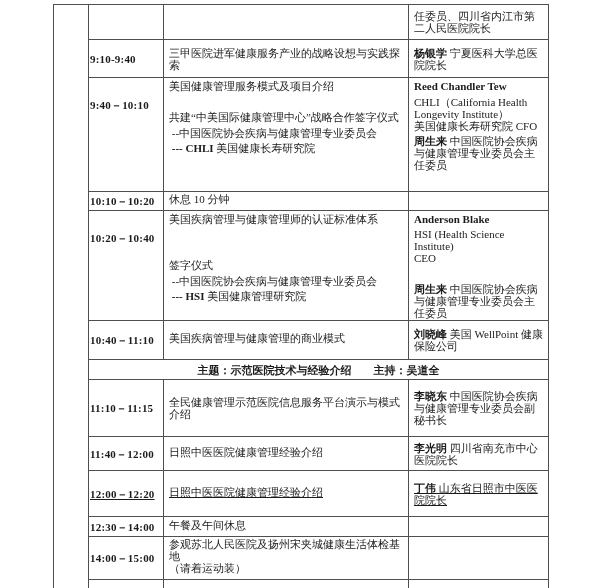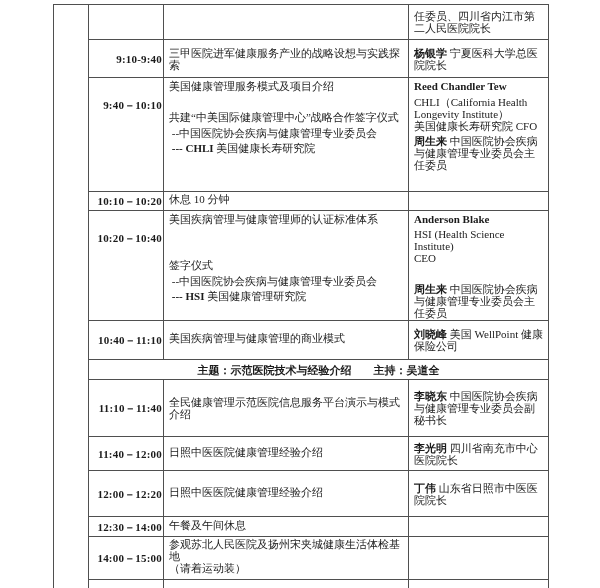--- a/index.html
+++ b/index.html
@@ -29,21 +29,21 @@
     font-size:11px;
     line-height:12px;
     padding:1px 5px;
     vertical-align:middle;
     overflow:hidden;
     word-break:break-word;
   }
   td.narrowcol{padding:0;}
   td.time{
     font-weight:bold;
-    text-align:right;
+    text-align:left;
     padding:1px 1px;
     letter-spacing:0.2px;
   }
   td.vtop{vertical-align:top;padding-top:2px;}
   td.time.vtop{padding-top:21px;}
   td.merged{
     font-weight:bold;
     text-align:center;
     margin-left:24px;
   }
@@ -126,38 +126,38 @@
             <div class="ln">美国疾病管理与健康管理的商业模式</div>
           </td>
           <td>
             <div class="ln"><b>刘晓峰</b> 美国 WellPoint 健康保险公司</div>
           </td>
         </tr>
         <tr style="height: 20px;">
           <td colspan="3" class="merged">主题：示范医院技术与经验介绍　　主持：吴道全</td>
         </tr>
         <tr style="height: 57px;">
-          <td class="time">11:10－11:40</td>
+          <td class="time">11:10－11:15</td>
           <td>
             <div class="ln">全民健康管理示范医院信息服务平台演示与模式介绍</div>
           </td>
           <td>
             <div class="ln"><b>李晓东</b> 中国医院协会疾病与健康管理专业委员会副秘书长</div>
           </td>
         </tr>
         <tr style="height: 34px;">
           <td class="time">11:40－12:00</td>
           <td>
             <div class="ln">日照中医医院健康管理经验介绍</div>
           </td>
           <td>
             <div class="ln"><b>李光明</b> 四川省南充市中心医院院长</div>
           </td>
         </tr>
-        <tr style="height: 46px;">
+        <tr style="height: 46px; text-decoration: underline;">
           <td class="time">12:00－12:20</td>
           <td>
             <div class="ln">日照中医医院健康管理经验介绍</div>
           </td>
           <td>
             <div class="ln"><b>丁伟</b> 山东省日照市中医医院院长</div>
           </td>
         </tr>
         <tr style="height: 20px;">
           <td class="time">12:30－14:00</td>

